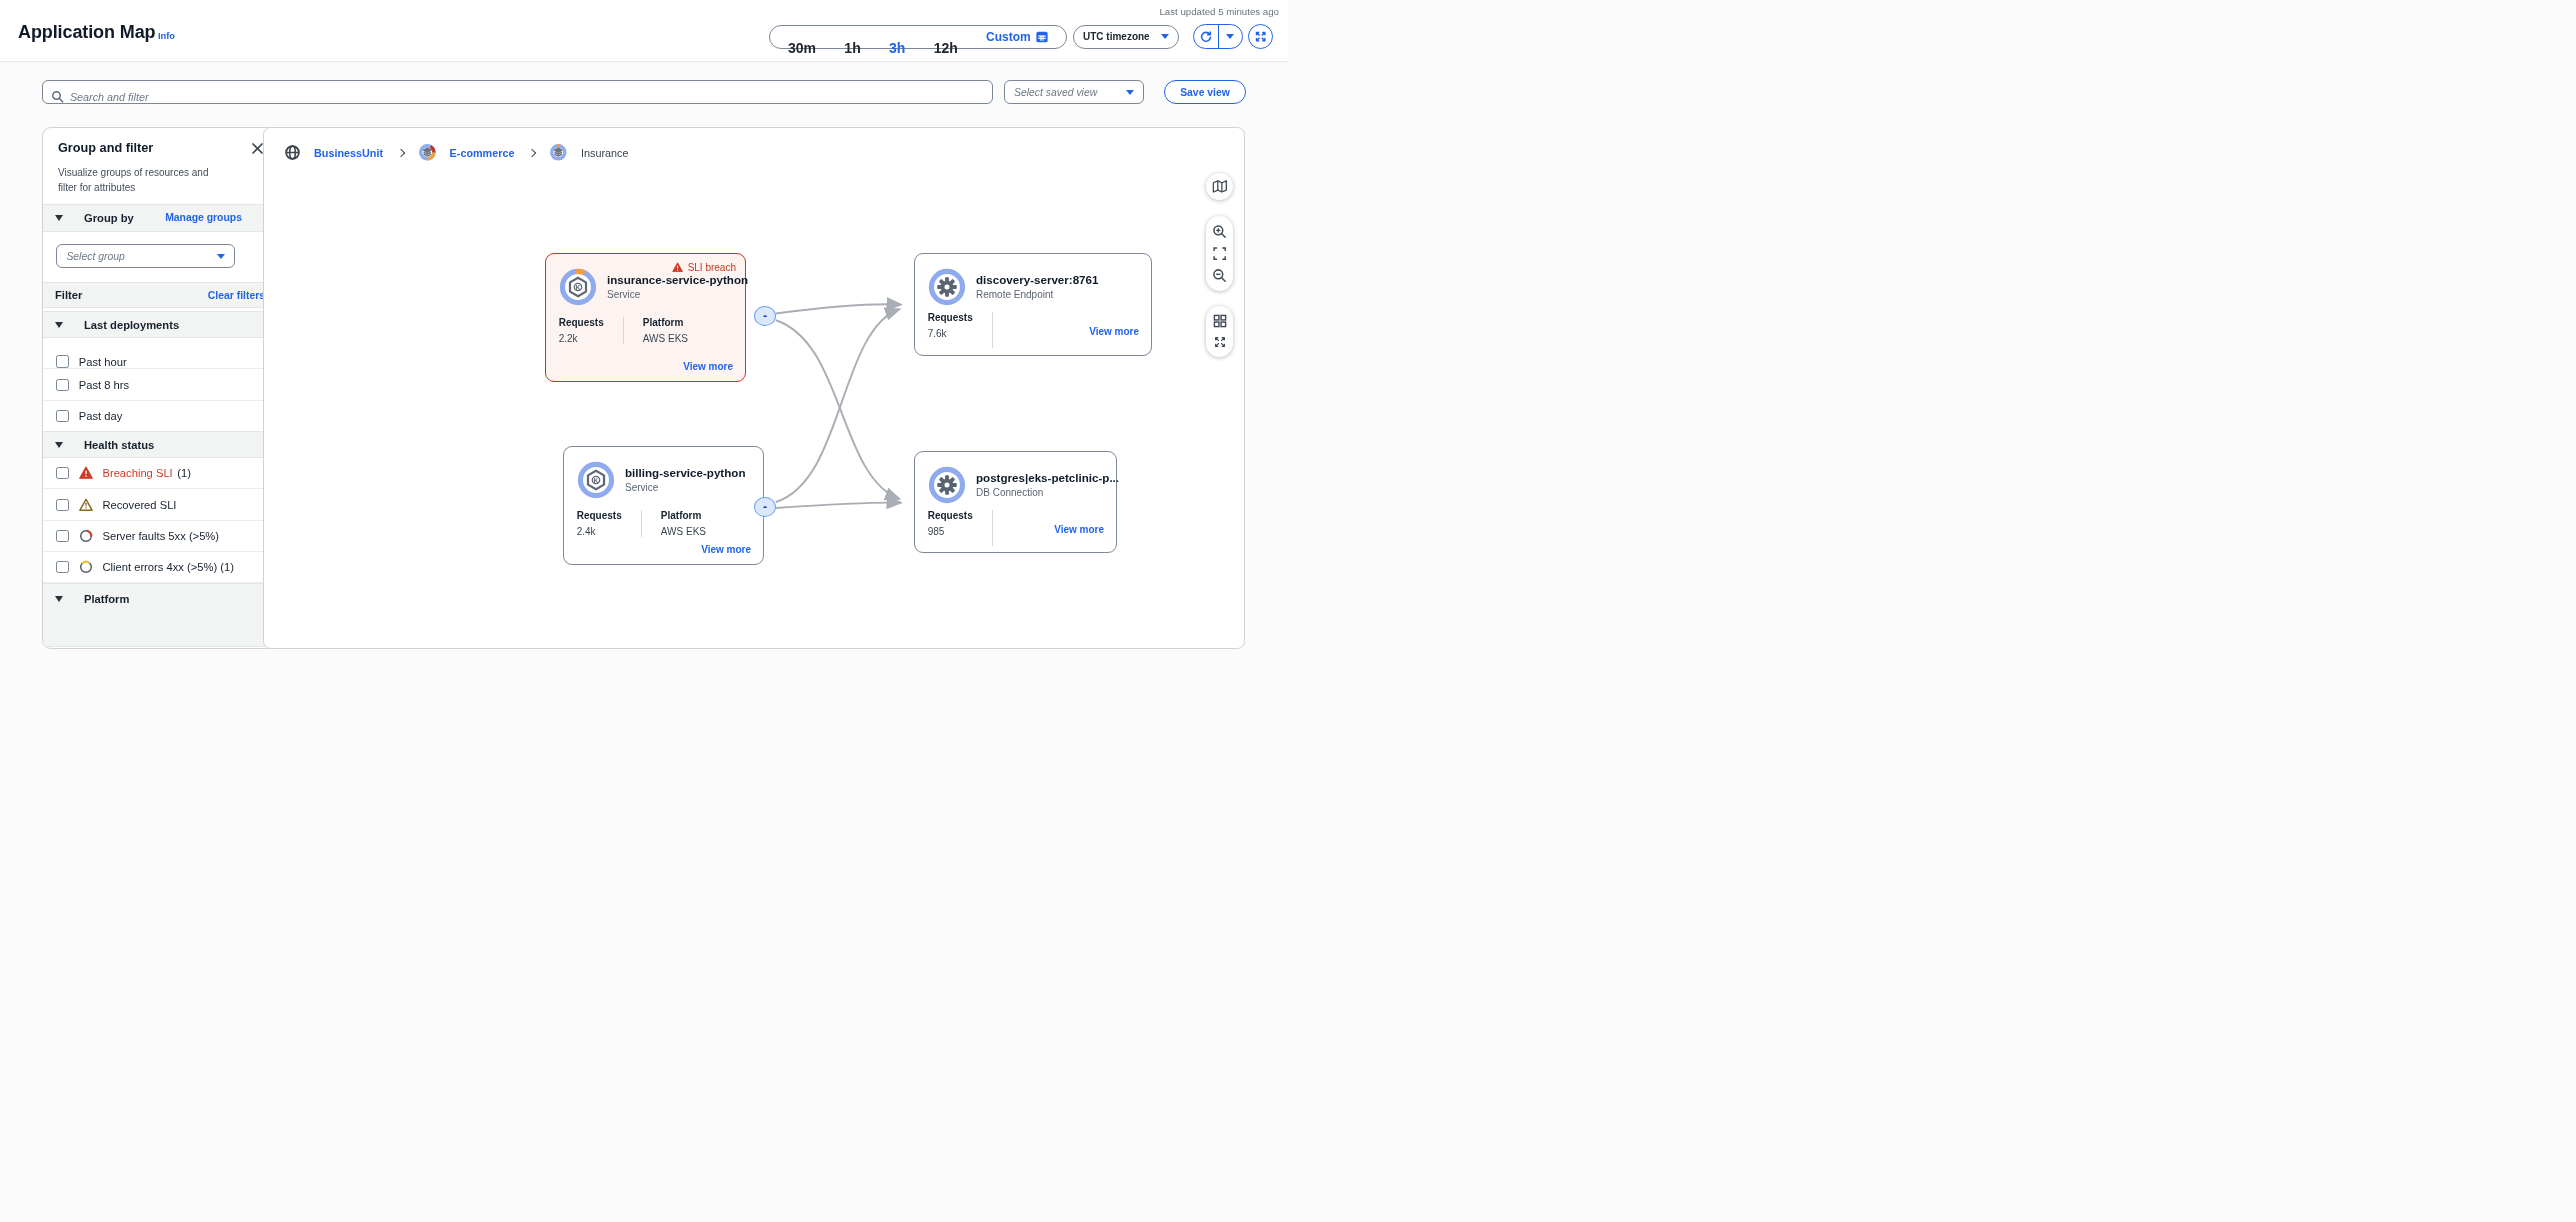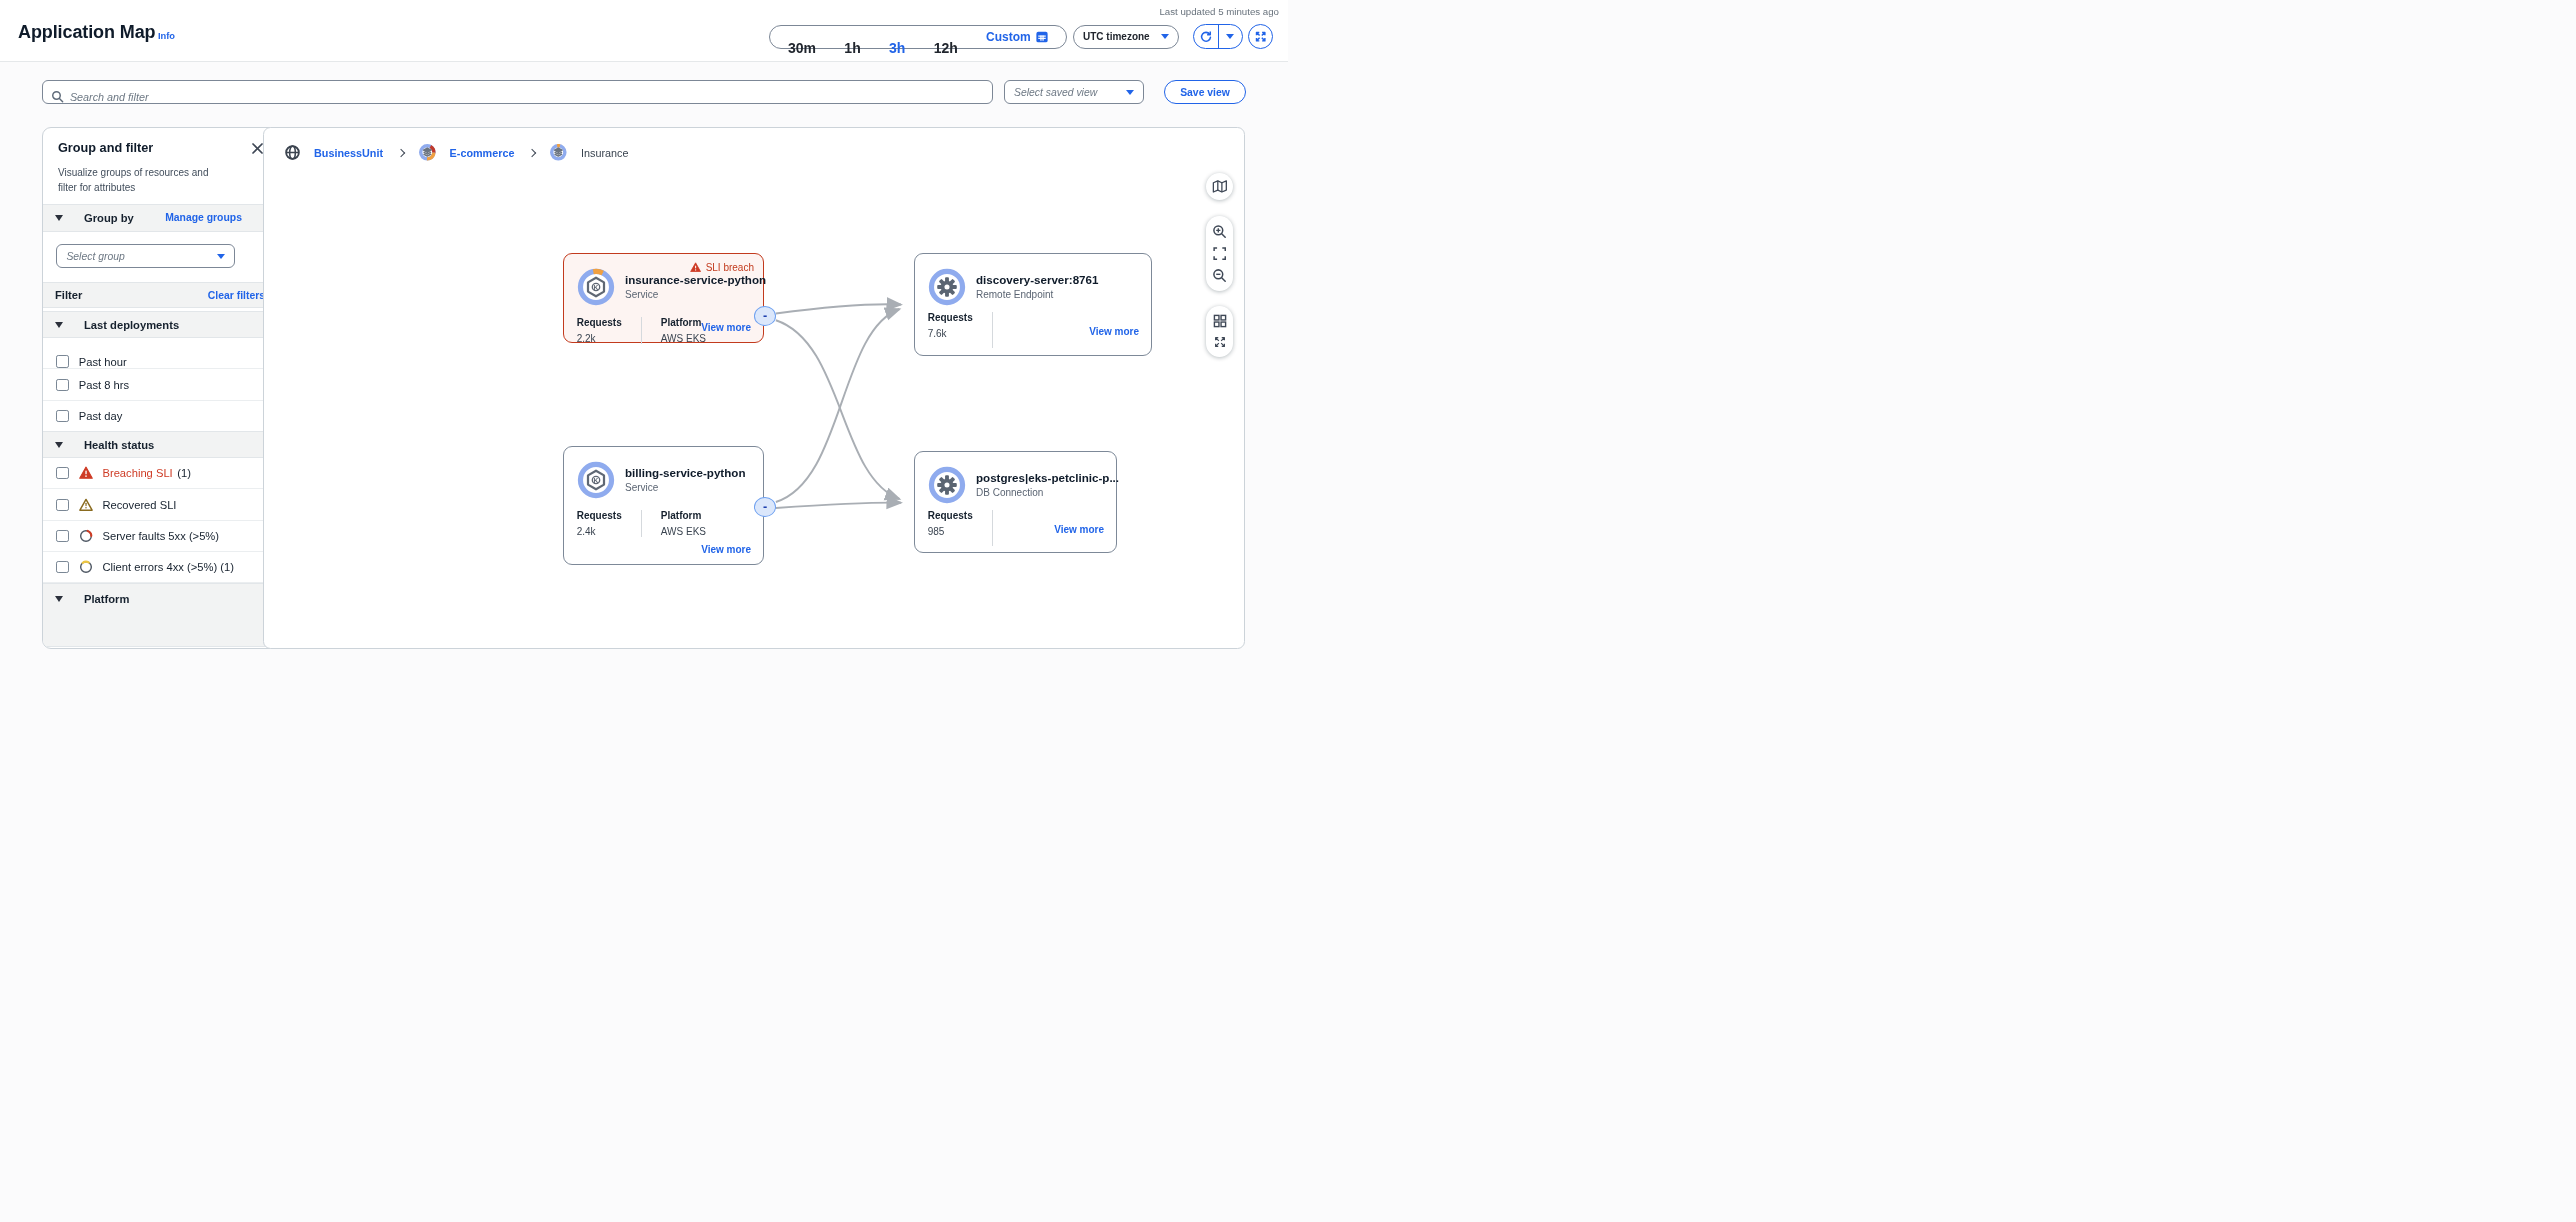--- a/index.html
+++ b/index.html
@@ -299,21 +299,21 @@
       </marker>
     </defs>
     <g fill="none" stroke="#a9aeb4" stroke-width="2.6">
       <path d="M687 249 C 748 241, 812 235, 855 237" marker-end="url(#arw)"></path>
       <path d="M687 258 C 778 288, 772 468, 853 498" marker-end="url(#arw)"></path>
       <path d="M687 502 C 778 474, 772 272, 853 243" marker-end="url(#arw)"></path>
       <path d="M687 510 C 748 506, 812 502, 855 503" marker-end="url(#arw)"></path>
     </g>
   </svg>
 
-  <div class="node danger" style="left:299px; top:125px; width:201px; height:90px;padding-left:32px;">
+  <div class="node danger" style="left:281px; top:125px; width:201px; height:129px;padding-left:32px;">
     <div class="node-badge">
       <svg width="11.2" height="10.4" viewBox="0 0 20 19">
         <path d="M10 1.5 L19 17.5 H1 Z" fill="#ce3b25" stroke="#ce3b25" stroke-width="1.5" stroke-linejoin="round"></path>
         <rect x="9.1" y="6.2" width="1.9" height="5.6" rx="0.9" fill="#fff"></rect>
         <circle cx="10" cy="14.4" r="1.15" fill="#fff"></circle>
       </svg>
       <span>SLI breach</span>
     </div>
     <div class="node-head">
       <svg width="40" height="40" viewBox="0 0 54 54">

